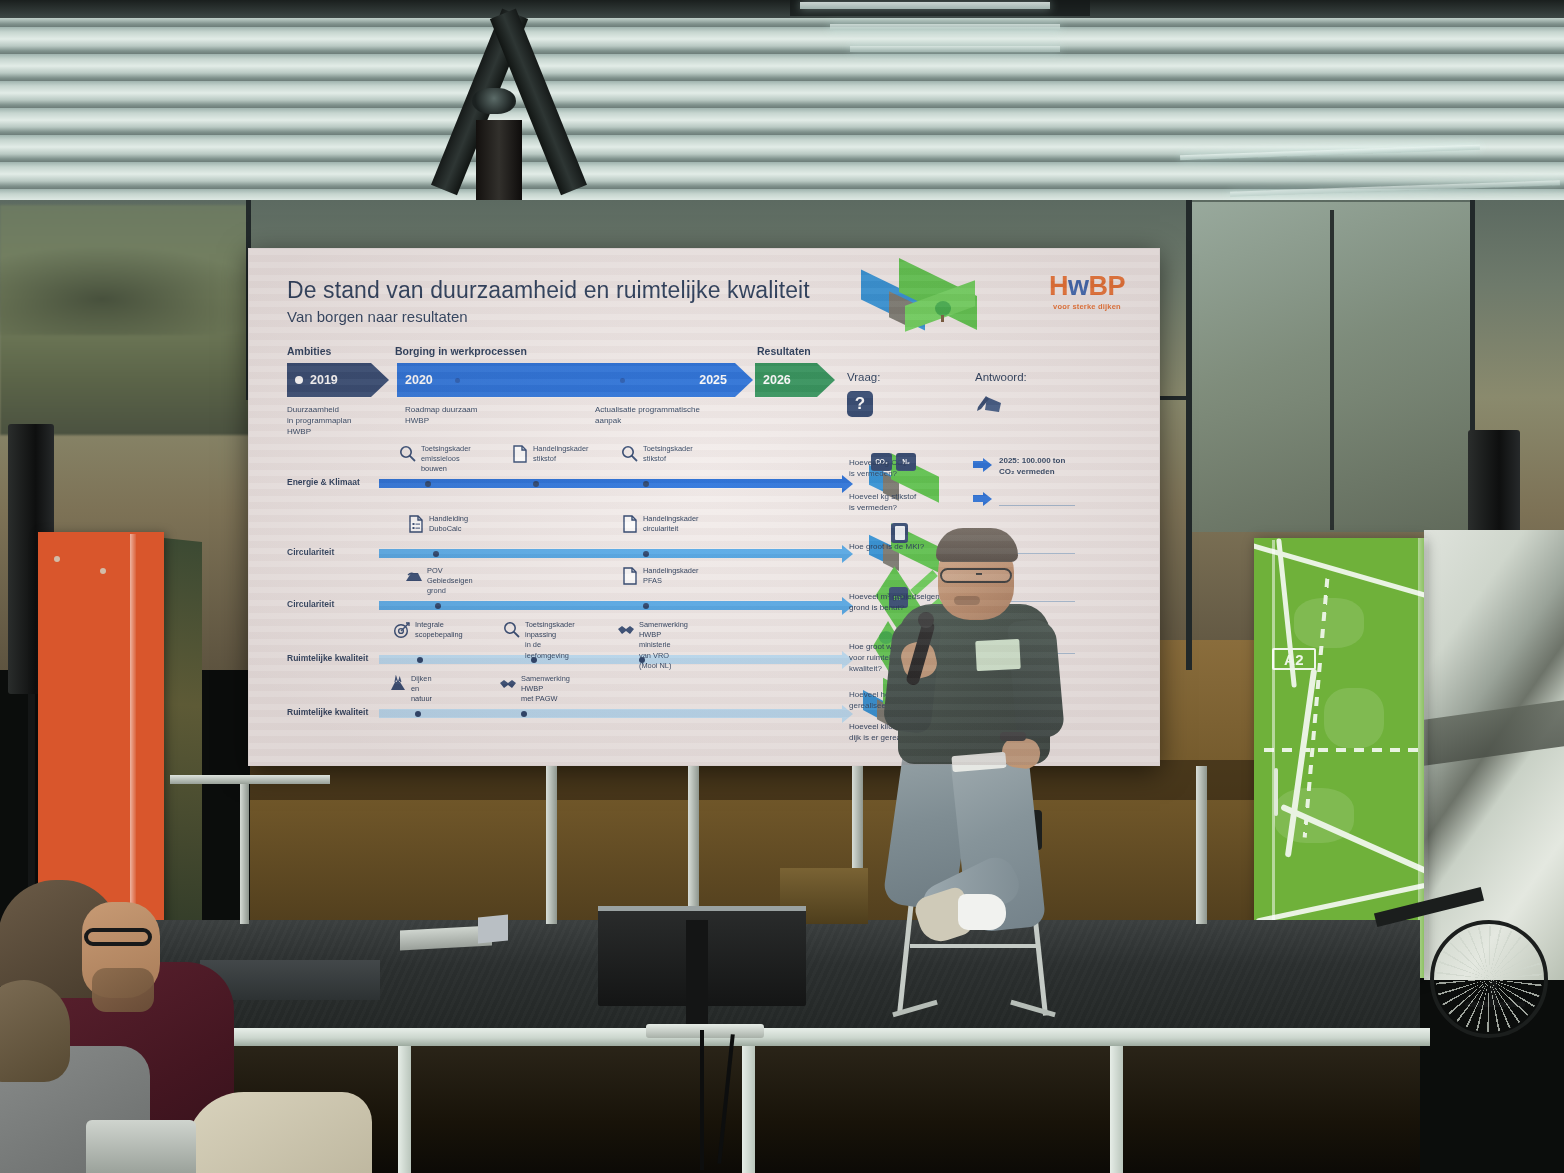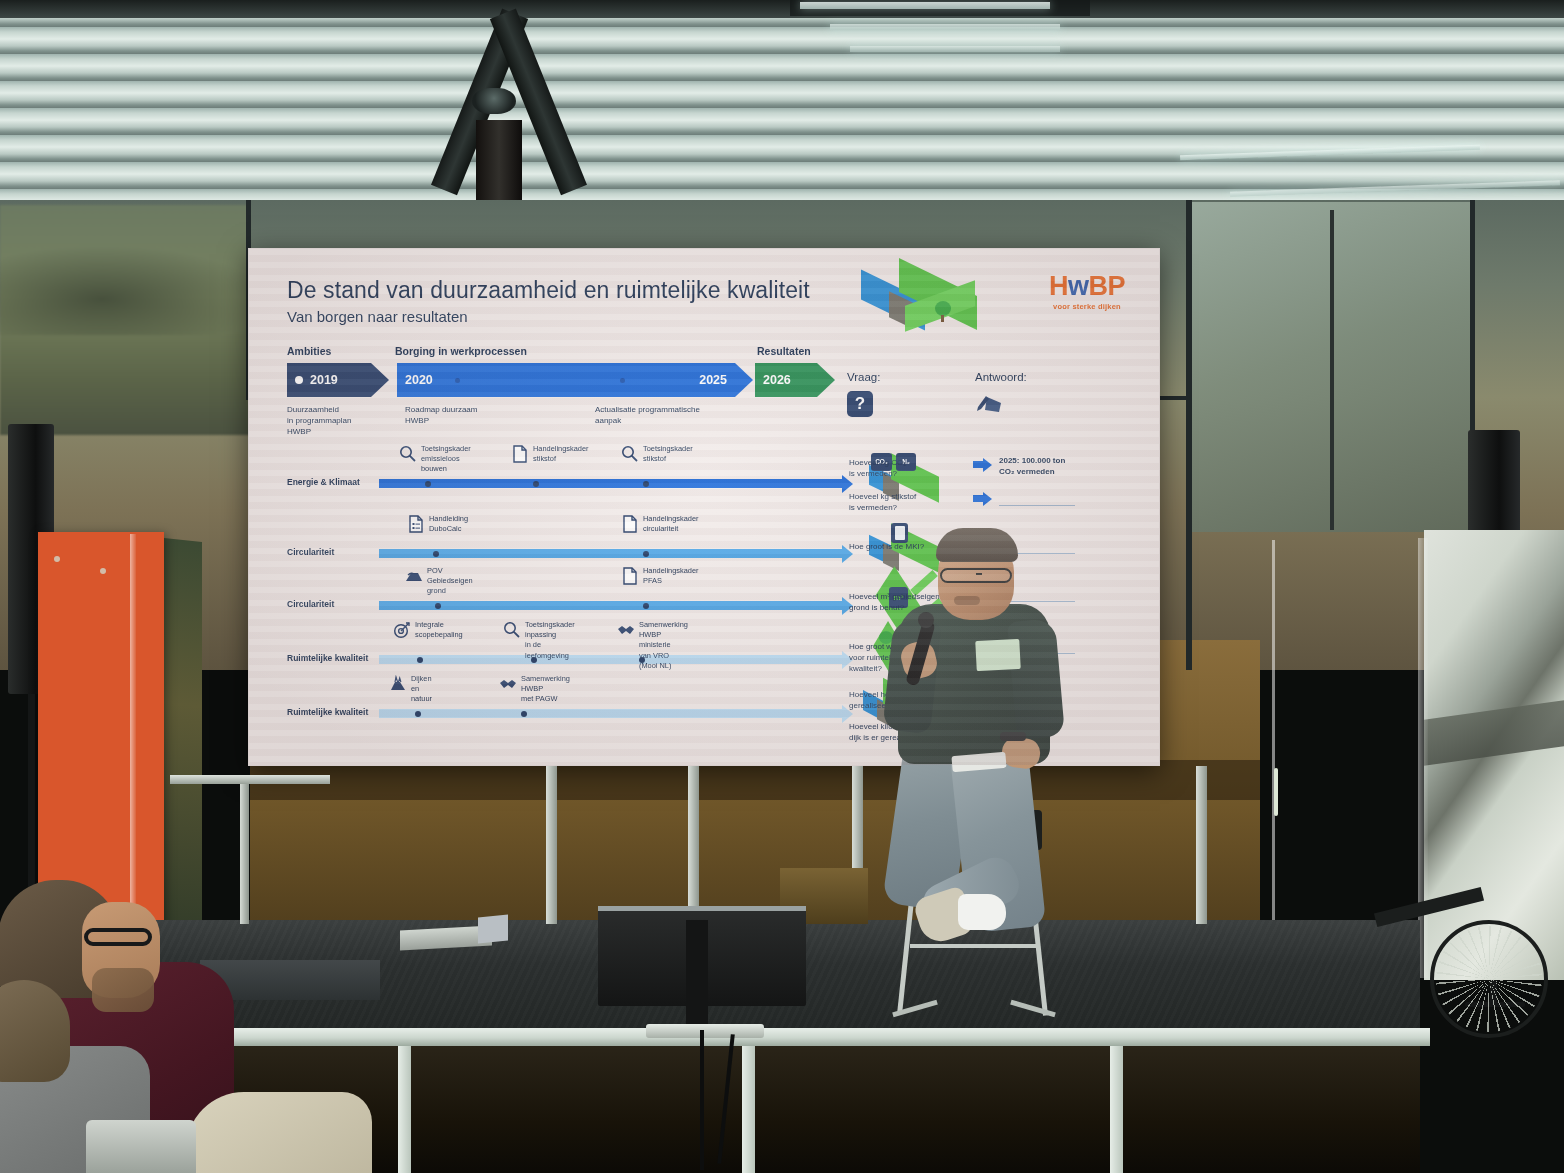--- a/index.html
+++ b/index.html
@@ -220,20 +220,34 @@
 
   <div class="panel-left-side"></div>
   <div class="panel-left"></div>
   <div class="panel-left-glass"></div>
   <div style="position:absolute;left:54px;top:556px;width:6px;height:6px;border-radius:50%;
     background:#cfd6c8;opacity:.8"></div>
   <div style="position:absolute;left:100px;top:568px;width:6px;height:6px;border-radius:50%;
     background:#cfd6c8;opacity:.8"></div>
 
   <div class="panel-snow"></div>
+  <div class="panel-right">
+    <div class="blob" style="left:40px;top:60px;width:70px;height:50px;"></div>
+    <div class="blob" style="left:70px;top:150px;width:60px;height:60px;"></div>
+    <div class="blob" style="left:20px;top:250px;width:80px;height:55px;"></div>
+    <div class="road" style="left:-10px;top:30px;width:190px;height:5px;transform:rotate(16deg);"></div>
+    <div class="road" style="left:30px;top:0px;width:5px;height:150px;transform:rotate(-6deg);"></div>
+    <div class="road" style="left:44px;top:130px;width:6px;height:190px;transform:rotate(8deg);"></div>
+    <div class="road" style="left:20px;top:300px;width:170px;height:6px;transform:rotate(24deg);"></div>
+    <div class="road" style="left:0px;top:360px;width:200px;height:5px;transform:rotate(-12deg);"></div>
+    <div class="dash" style="left:60px;top:40px;height:260px;transform:rotate(5deg);"></div>
+    <div class="dash" style="left:10px;top:210px;width:160px;height:4px;
+      background:repeating-linear-gradient(to right,#e9f3e2 0 10px,transparent 10px 18px);"></div>
+    <div class="a2sign">A2</div>
+  </div>
   <div class="panel-right-door"></div>
   <div class="panel-right-handle"></div>
   <div style="position:absolute;left:1418px;top:538px;width:10px;height:440px;
     background:linear-gradient(to right,rgba(255,255,255,.45),rgba(255,255,255,.05));"></div>
 
   <div style="position:absolute;left:1430px;top:920px;width:118px;height:118px;border-radius:50%;
     border:4px solid #1b1e1d;z-index:22;"></div>
   <div style="position:absolute;left:1436px;top:926px;width:106px;height:106px;border-radius:50%;
     background:repeating-conic-gradient(#cfd6cc 0 2deg, transparent 2deg 12deg);opacity:.75;z-index:22"></div>
   <div style="position:absolute;left:1374px;top:900px;width:110px;height:14px;background:#1b1e1d;

